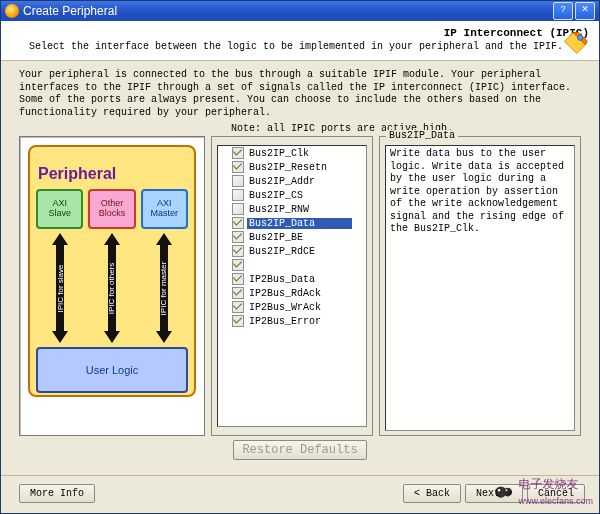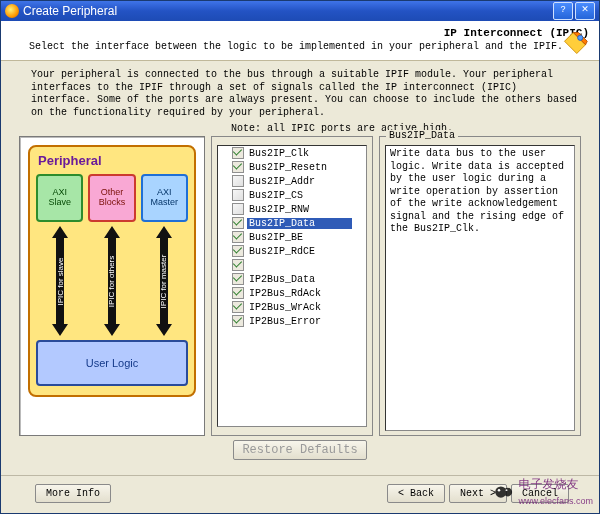--- a/index.html
+++ b/index.html
@@ -68,21 +68,21 @@
   }
   .header-icon {
     position: absolute;
     right: 10px;
     top: 8px;
     width: 28px;
     height: 28px;
   }
   .header-icon svg { width: 100%; height: 100%; }
   .desc {
-    padding: 8px 18px 4px 30px;
+    padding: 8px 18px 4px 18px;
     font-family: "Courier New", monospace;
     font-size: 10px;
     line-height: 1.25;
     color: #000;
   }
   .note-row {
     font-family: "Courier New", monospace;
     font-size: 10px;
     color: #000;
     padding: 0 0 2px 230px;
@@ -106,29 +106,29 @@
     margin: 8px;
     border: 2px solid #c26f00;
     border-radius: 8px;
     background: #ffe680;
     padding: 6px;
     height: 252px;
     box-sizing: border-box;
   }
   .diagram .hdr {
     font-family: "Trebuchet MS", Arial, sans-serif;
-    font-size: 13px;
+    font-size: 16px;
     font-weight: bold;
     color: #6a1b9a;
-    margin: 0 0 6px 2px;
+    margin: 12px 0 6px 2px;
   }
   .top-blocks { display: flex; gap: 5px; }
   .blk {
     flex: 1;
-    height: 48px;
+    height: 40px;
     border-radius: 4px;
     display: flex;
     align-items: center;
     justify-content: center;
     border: 2px solid;
     font-family: Tahoma, sans-serif;
     font-size: 9px;
     text-align: center;
     line-height: 1.1;
     padding: 2px;
@@ -264,21 +264,21 @@
     border: 1px solid #8a8a8a;
     background: linear-gradient(#f7f5eb,#e3dfce);
     padding: 2px 8px;
     border-radius: 2px;
     box-shadow: 1px 1px 0 #fff inset;
   }
   .btn[disabled] { color: #9a9a9a; box-shadow: none; }
   .bottom-bar {
     border-top: 1px solid #bdb8a5;
     margin-top: auto;
-    padding: 8px 30px 10px;
+    padding: 8px 14px 10px;
     display: flex;
     align-items: center;
   }
   .bottom-bar .btn-nav {
     font-family: "Courier New", monospace;
     font-size: 10px;
     border: 1px solid #8a8a8a;
     background: linear-gradient(#f7f5eb,#e3dfce);
     padding: 3px 10px;
     border-radius: 2px;

